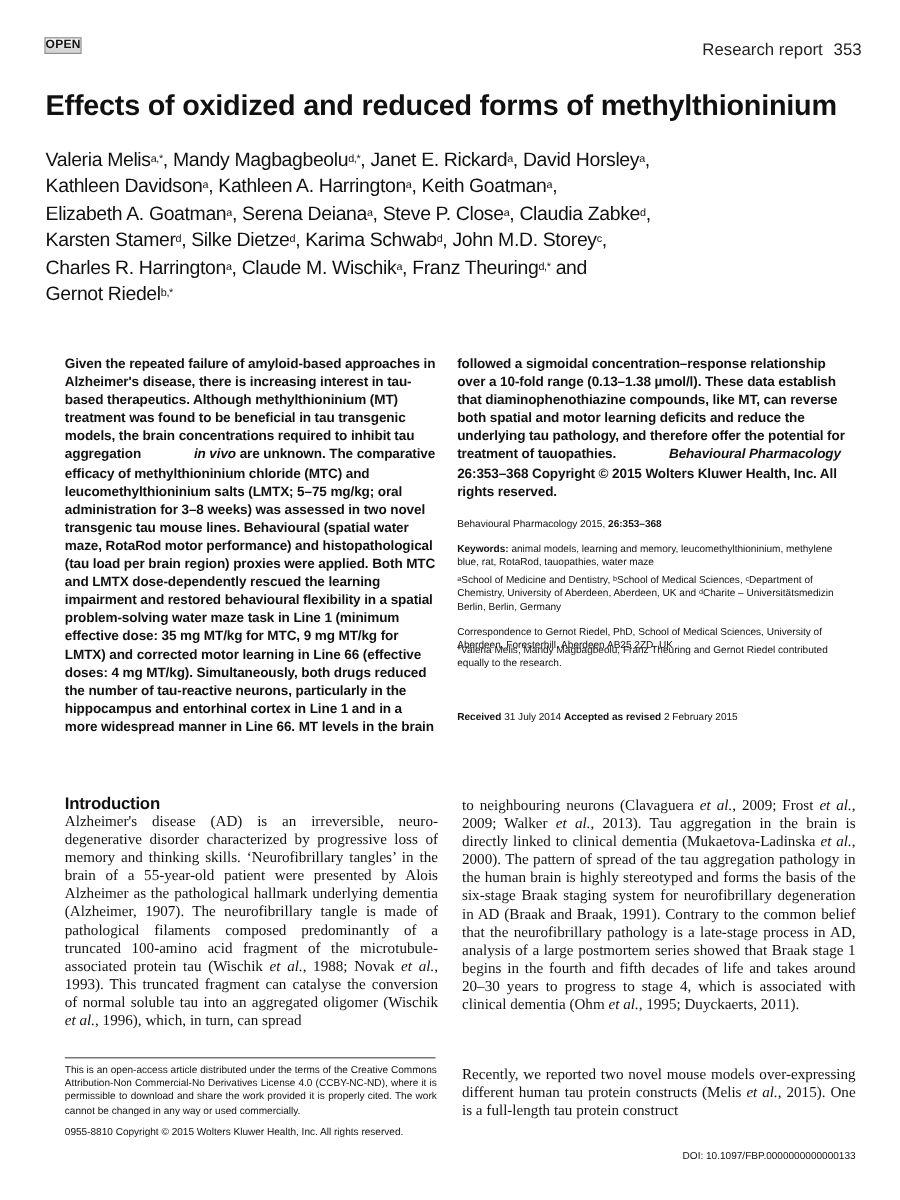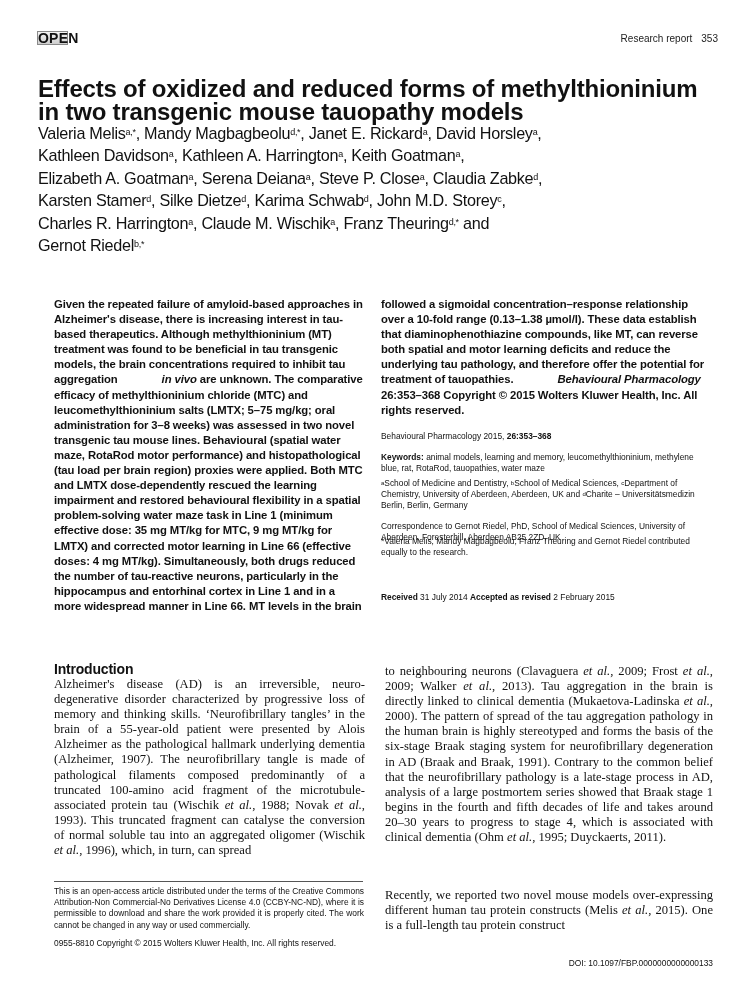--- a/index.html
+++ b/index.html
@@ -5,24 +5,24 @@
   html, body { margin: 0; padding: 0; background: #ffffff; }
   body {
     width: 750px; height: 1000px; position: relative; overflow: hidden;
     color: #111; font-family: "Liberation Sans", sans-serif;
   }
   .abs { position: absolute; }
   .open-badge {
     left: 37px; top: 31px; width: 31px; height: 14px;
     background: linear-gradient(#f4f4f4, #cfcfcf);
     border: 1px solid #8a8a8a; box-sizing: border-box;
-    font-weight: bold; font-size: 14px; line-height: 12px; text-align: center;
+    font-weight: bold; font-size: 10px; line-height: 12px; text-align: center;
     color: #111; letter-spacing: 0.2px;
   }
-  .running-head { right: 32px; top: 33px; font-size: 10px; color: #222; }
+  .running-head { right: 32px; top: 33px; font-size: 14px; color: #222; }
   .running-head span + span { margin-left: 9px; }
   .title {
     left: 38px; top: 77px; width: 680px;
     font-size: 24px; line-height: 23px; font-weight: bold; letter-spacing: -0.2px;
     font-family: "Liberation Sans", sans-serif;
   }
   .authors {
     left: 38px; top: 122px; width: 680px;
     font-size: 16.2px; line-height: 22.4px; letter-spacing: -0.3px;
   }
@@ -62,21 +62,20 @@
 </head>
 <body>
 
 <div class="abs open-badge">OPEN</div>
 <div class="abs running-head">
   <span>Research report</span><span>353</span>
 </div>
 
 <div class="abs title">
   <div>Effects of oxidized and reduced forms of methylthioninium</div>
-  <div>in two transgenic mouse tauopathy models</div>
 </div>
 
 <div class="abs authors" id="authors"><span>Valeria Melis</span><sup>a,*</sup>, <span>Mandy Magbagbeolu</span><sup>d,*</sup>, <span>Janet E. Rickard</span><sup>a</sup>, <span>David Horsley</span><sup>a</sup>, <br><span>Kathleen Davidson</span><sup>a</sup>, <span>Kathleen A. Harrington</span><sup>a</sup>, <span>Keith Goatman</span><sup>a</sup>, <br><span>Elizabeth A. Goatman</span><sup>a</sup>, <span>Serena Deiana</span><sup>a</sup>, <span>Steve P. Close</span><sup>a</sup>, <span>Claudia Zabke</span><sup>d</sup>, <br><span>Karsten Stamer</span><sup>d</sup>, <span>Silke Dietze</span><sup>d</sup>, <span>Karima Schwab</span><sup>d</sup>, <span>John M.D. Storey</span><sup>c</sup>, <br><span>Charles R. Harrington</span><sup>a</sup>, <span>Claude M. Wischik</span><sup>a</sup>, <span>Franz Theuring</span><sup>d,*</sup> and <br><span>Gernot Riedel</span><sup>b,*</sup></div>
 
 <div class="abs abstract-col abstract-left">
   <span>Given the repeated failure of amyloid-based approaches in Alzheimer's disease, there is increasing interest in tau-based therapeutics. Although methylthioninium (MT) treatment was found to be beneficial in tau transgenic models, the brain concentrations required to inhibit tau aggregation </span><i>in vivo</i><span> are unknown. The comparative efficacy of methylthioninium chloride (MTC) and leucomethylthioninium salts (LMTX; 5–75 mg/kg; oral administration for 3–8 weeks) was assessed in two novel transgenic tau mouse lines. Behavioural (spatial water maze, RotaRod motor performance) and histopathological (tau load per brain region) proxies were applied. Both MTC and LMTX dose-dependently rescued the learning impairment and restored behavioural flexibility in a spatial problem-solving water maze task in Line 1 (minimum effective dose: 35 mg MT/kg for MTC, 9 mg MT/kg for LMTX) and corrected motor learning in Line 66 (effective doses: 4 mg MT/kg). Simultaneously, both drugs reduced the number of tau-reactive neurons, particularly in the hippocampus and entorhinal cortex in Line 1 and in a more widespread manner in Line 66. MT levels in the brain</span>
 </div>
 <div class="abs abstract-col abstract-right">
   <span>followed a sigmoidal concentration–response relationship over a 10-fold range (0.13–1.38 µmol/l). These data establish that diaminophenothiazine compounds, like MT, can reverse both spatial and motor learning deficits and reduce the underlying tau pathology, and therefore offer the potential for treatment of tauopathies. </span><i>Behavioural Pharmacology</i><span> 26:353–368 Copyright © 2015 Wolters Kluwer Health, Inc. All rights reserved.</span>
 </div>

